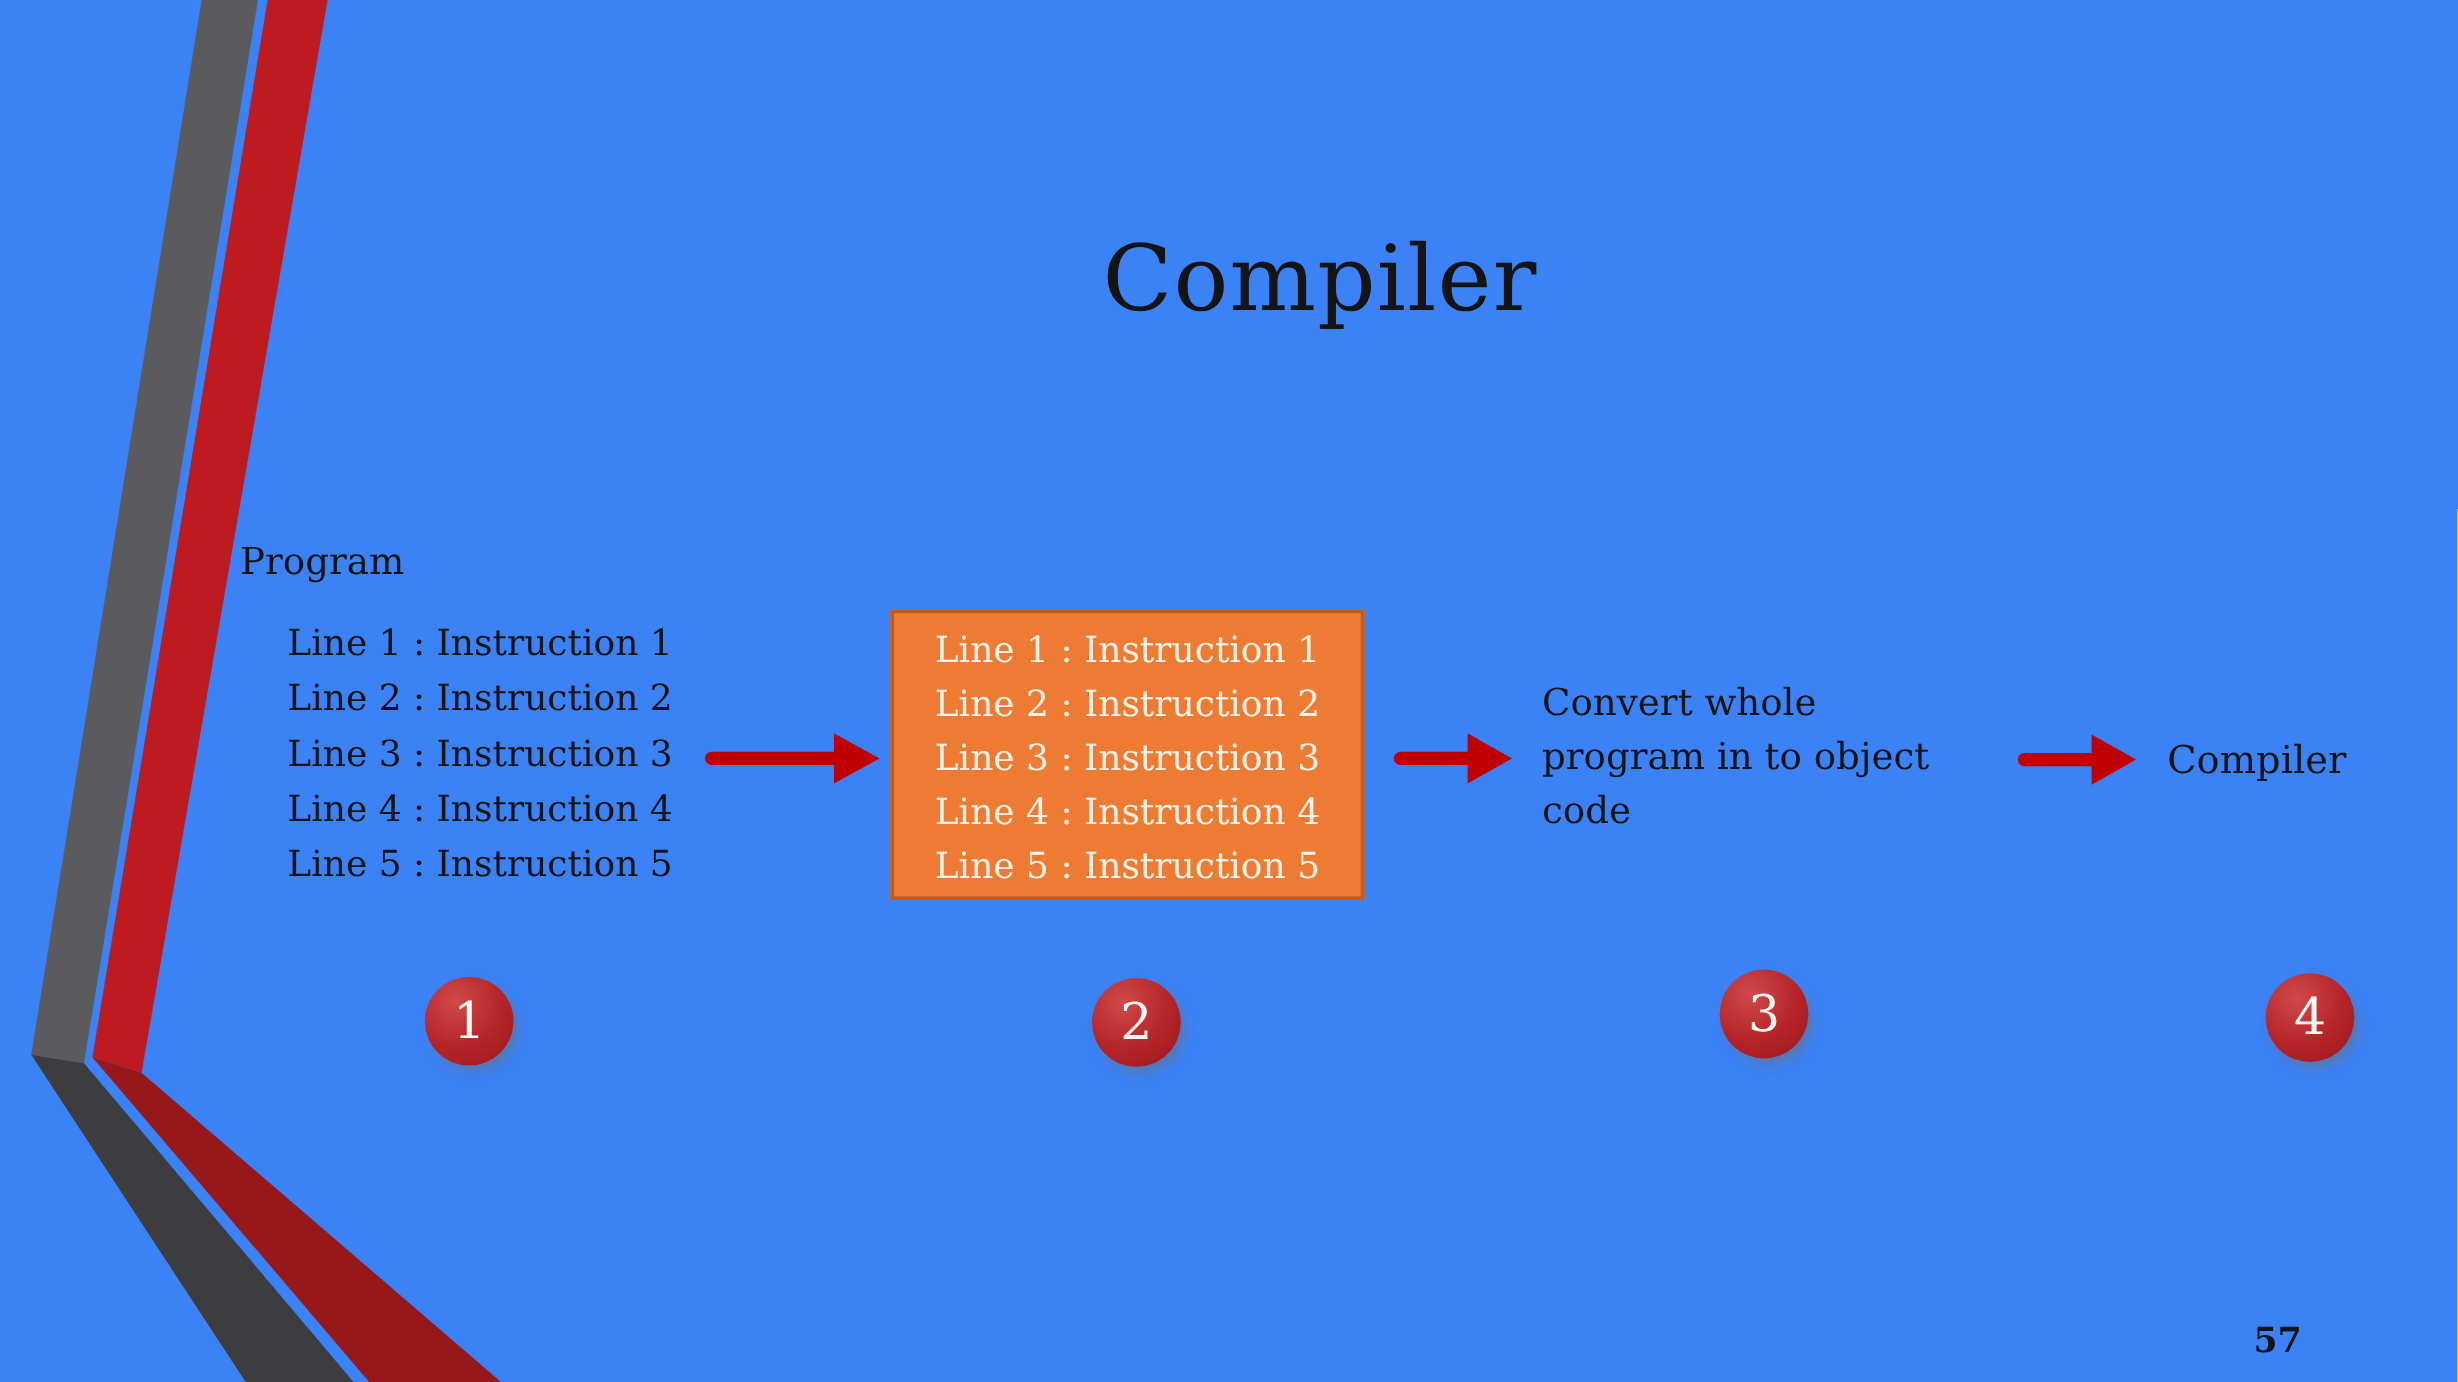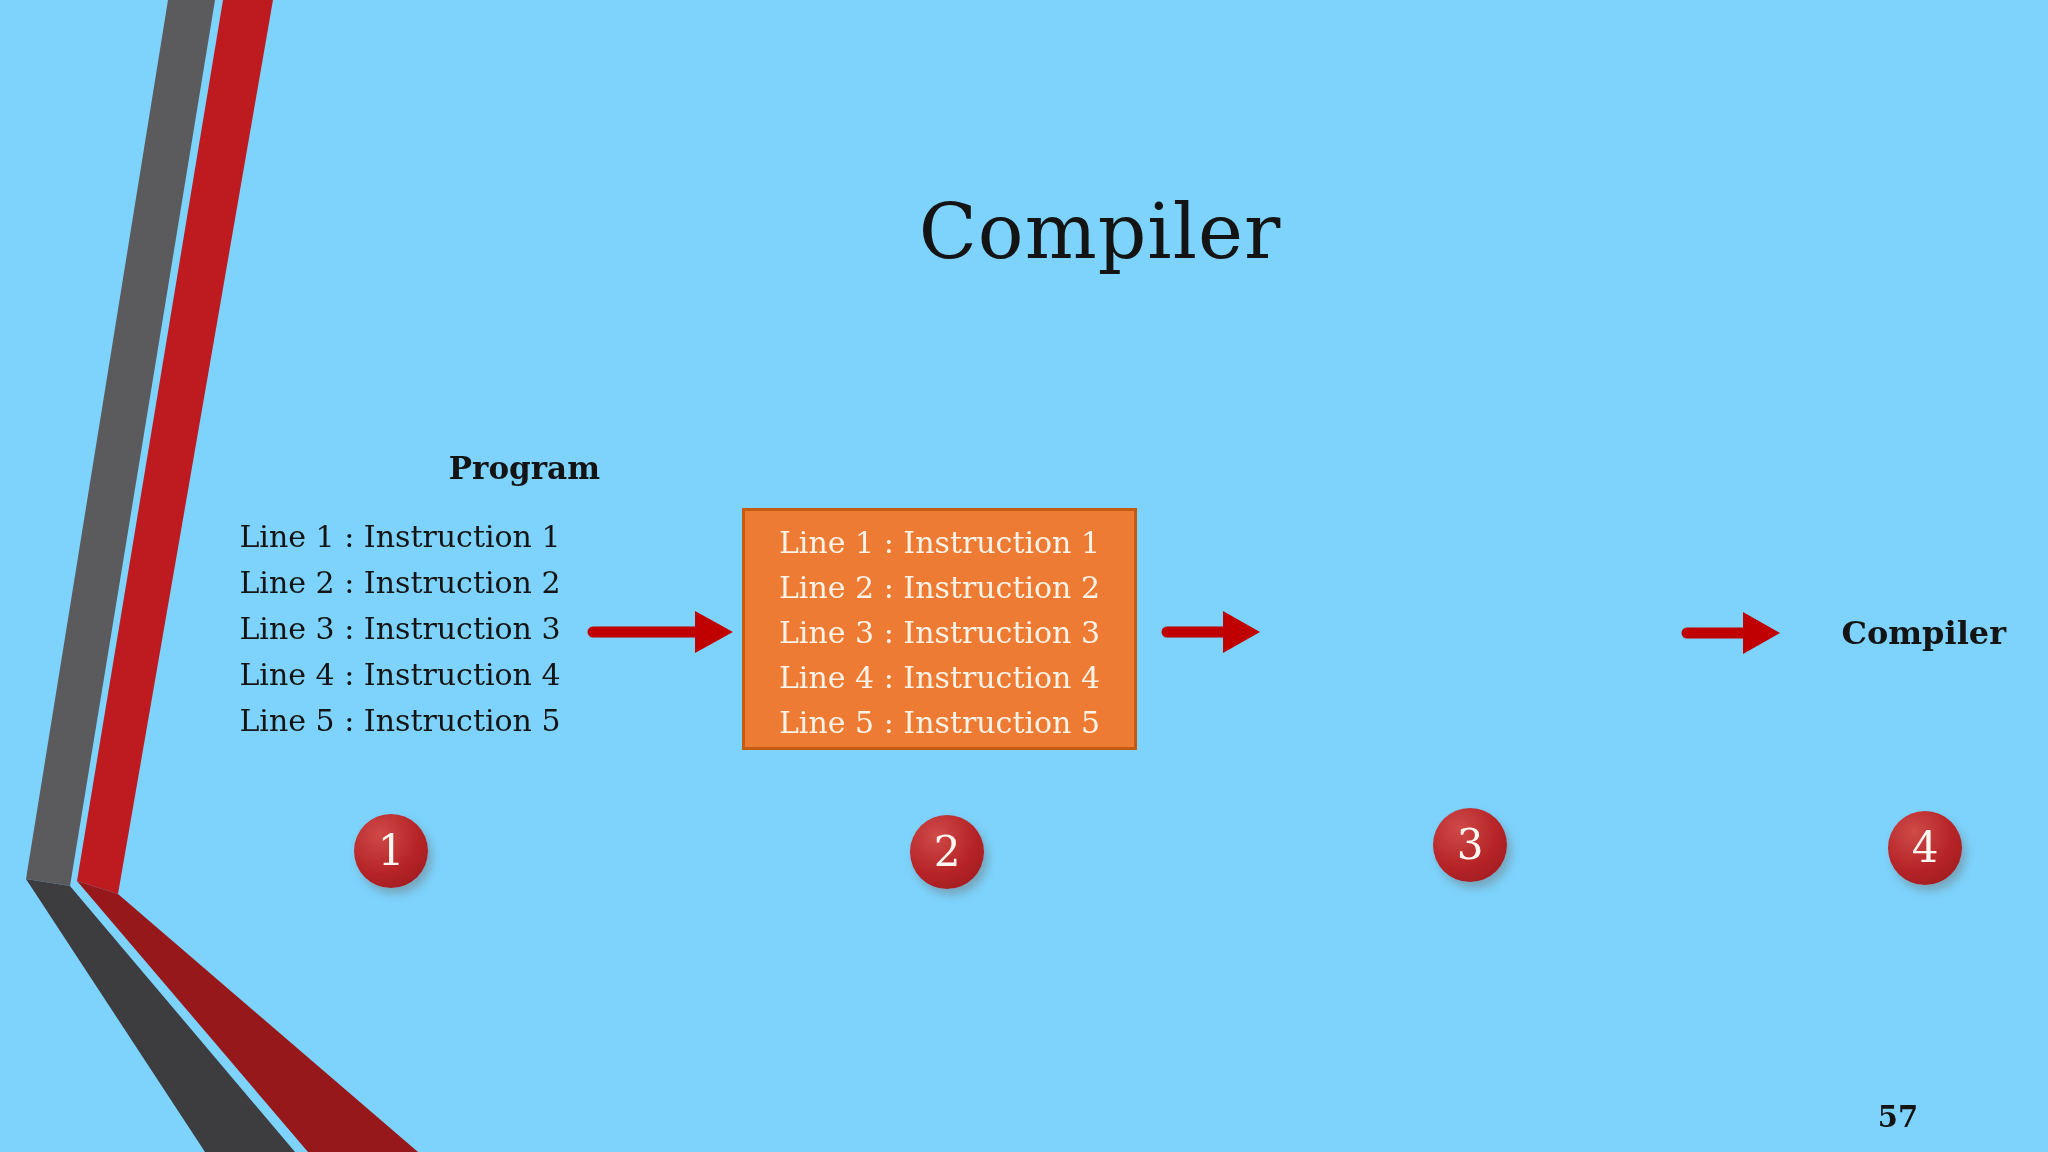--- a/index.html
+++ b/index.html
@@ -5,43 +5,43 @@
   html, body {
     margin: 0;
     padding: 0;
     background: #ffffff;
     font-family: "DejaVu Serif", "Liberation Serif", serif;
   }
   .stage {
     position: relative;
     width: 2048px;
     height: 1152px;
-    background: #7dd3fc;
+    background: #3b82f6;
     overflow: hidden;
     color: #1b1b1b;
   }
   .ribbon {
     position: absolute;
     left: 0; top: 0;
     width: 450px; height: 1152px;
   }
   .slide-title {
     position: absolute;
     left: 700px; top: 188px;
     width: 800px;
     text-align: center;
     font-size: 76px;
     line-height: 1.15;
     color: #141414;
     letter-spacing: 1px;
   }
   .col-heading {
     position: absolute;
-    text-align: right;
-    font-weight: bold;
+    text-align: left;
+    font-weight: normal;
     font-size: 32px;
     color: #141414;
   }
   .heading-program   { left: 200px;  top: 450px; width: 400px; font-size: 31px; }
   .heading-read      { left: 738px;  top: 444px; width: 400px; }
   .heading-convert   { left: 1285px; top: 564px; width: 345px; font-size: 31px; line-height: 45px; }
   .heading-execute   { left: 1806px; top: 614px; width: 200px; }
   .program-lines {
     position: absolute;
     left: 180px; top: 514px;
@@ -129,20 +129,25 @@
     <div>Line 3 : Instruction 3</div>
     <div>Line 4 : Instruction 4</div>
     <div>Line 5 : Instruction 5</div>
   </div>
 
   <svg class="flow-arrow arrow-2" width="102" height="48" viewBox="0 0 102 48" xmlns="http://www.w3.org/2000/svg" aria-hidden="true">
     <line x1="7" y1="24" x2="66" y2="24" stroke="#c00000" stroke-width="11" stroke-linecap="round"></line>
     <polygon points="63,3 63,45 100,24" fill="#c00000"></polygon>
   </svg>
 
+  <div class="col-heading heading-convert">
+    <div>Convert whole</div>
+    <div>program in to object</div>
+    <div>code</div>
+  </div>
 
   <svg class="flow-arrow arrow-3" width="102" height="48" viewBox="0 0 102 48" xmlns="http://www.w3.org/2000/svg" aria-hidden="true">
     <line x1="7" y1="24" x2="66" y2="24" stroke="#c00000" stroke-width="11" stroke-linecap="round"></line>
     <polygon points="63,3 63,45 100,24" fill="#c00000"></polygon>
   </svg>
 
   <div class="col-heading heading-execute">Compiler</div>
 
   <div class="badge badge-1">1</div>
   <div class="badge badge-2">2</div>

